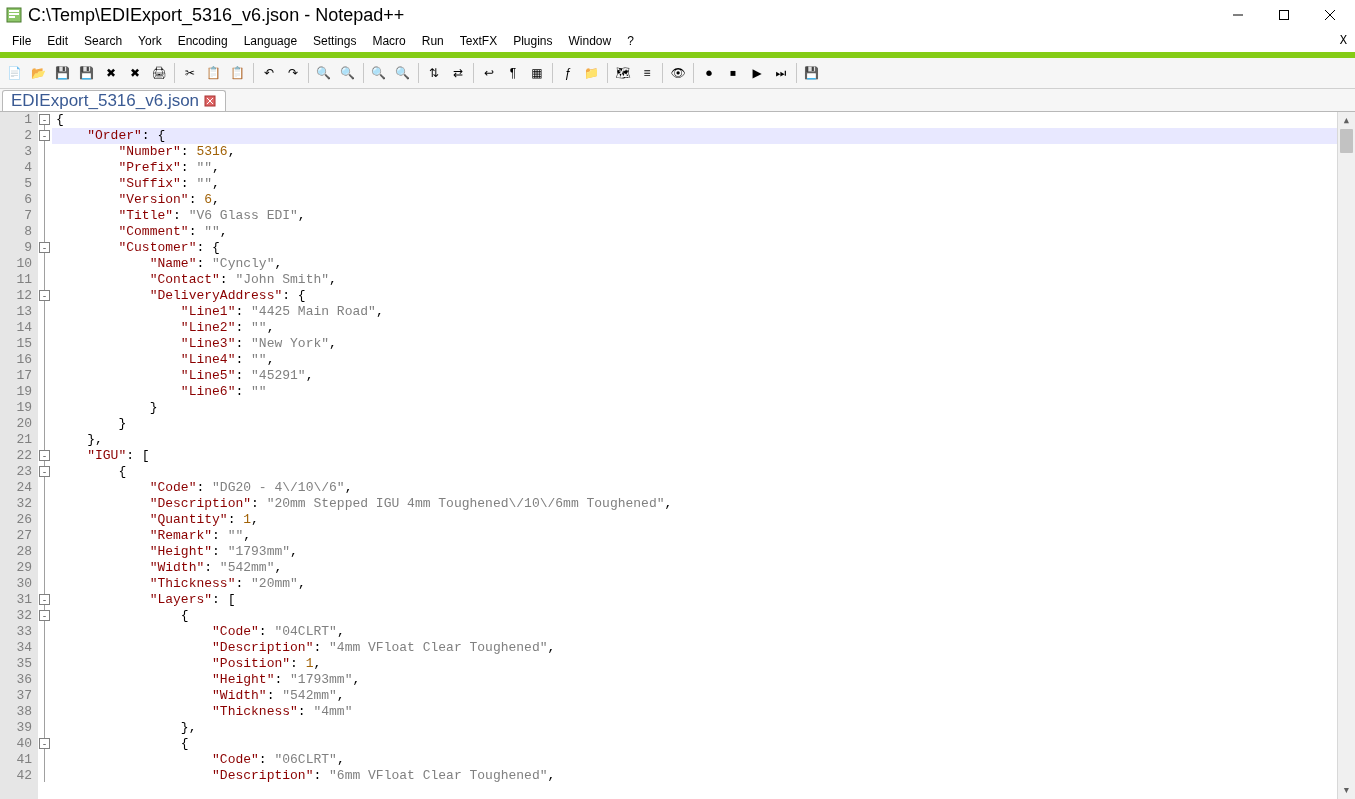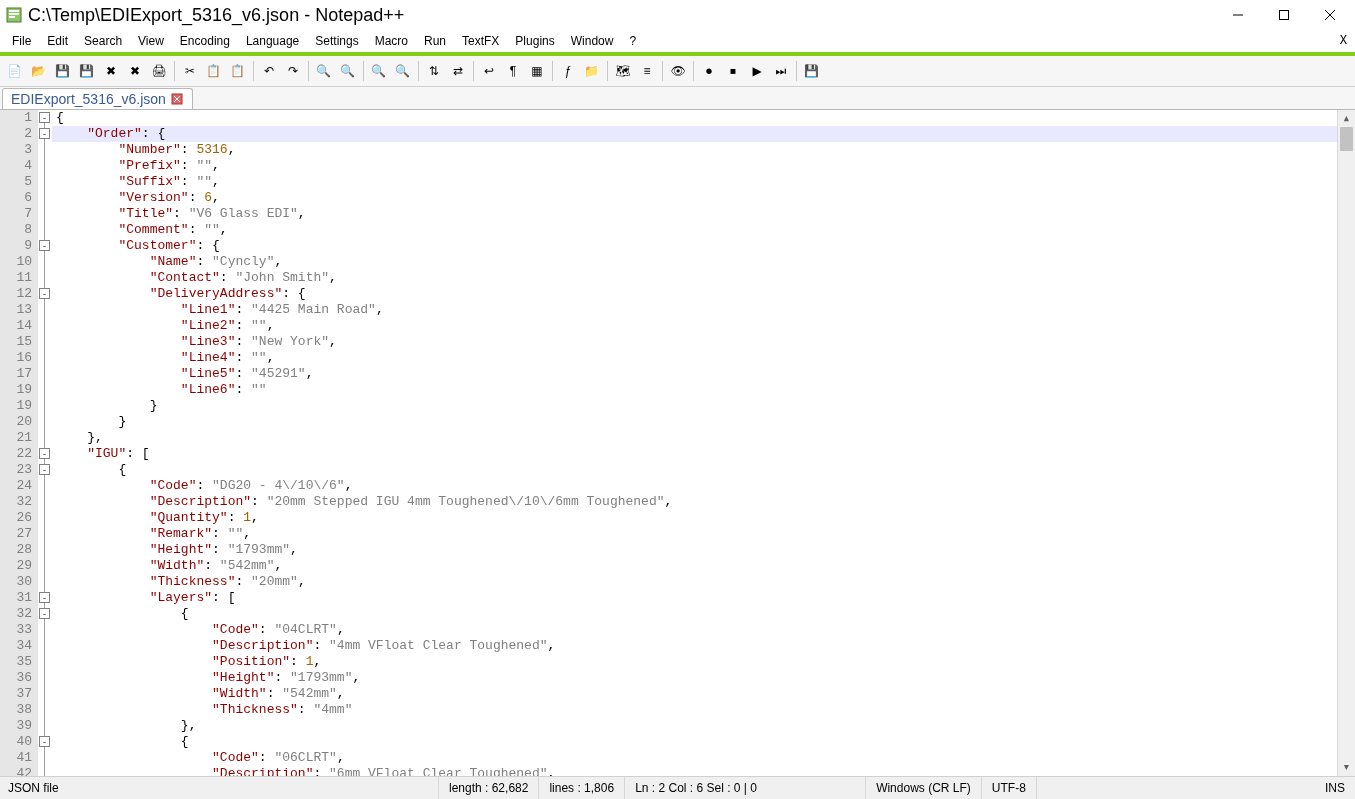--- a/index.html
+++ b/index.html
@@ -4,30 +4,30 @@
 <style>
   html,body{margin:0;padding:0;height:100%;font-family:"Segoe UI",Tahoma,sans-serif;font-size:12px;background:#fff;color:#000;overflow:hidden;}
   .window{display:flex;flex-direction:column;height:100vh;min-height:799px;}
   
   .titlebar{display:flex;align-items:center;height:30px;padding:0 2px 0 6px;background:#fff;}
   .titlebar .app-icon{width:16px;height:16px;margin-right:6px;display:inline-flex;}
   .titlebar .title{flex:0 0 auto;font-size:18px;}
   .titlebar .spacer{flex:1;}
   .winbtn{width:46px;height:30px;display:flex;align-items:center;justify-content:center;}
   
-  .menubar{display:flex;align-items:center;height:22px;padding:0 4px;border-bottom:4px solid #84cc16;position:relative;}
+  .menubar{display:flex;align-items:center;height:22px;padding:0 4px;border-bottom:6px solid #84cc16;position:relative;}
   .menu-item{padding:2px 8px;}
   .menubar .close-x{position:absolute;right:8px;top:3px;font-family:Consolas,monospace;}
   
   .toolbar{display:flex;align-items:center;height:26px;padding:2px 4px;border-bottom:1px solid #d0d0d0;background:#f6f6f6;gap:2px;flex-wrap:nowrap;overflow:hidden;}
   .tbtn{width:20px;height:20px;display:flex;align-items:center;justify-content:center;border:1px solid transparent;border-radius:2px;}
   .tsep{width:1px;height:20px;background:#c8c8c8;margin:0 2px;}
   
   .tabbar{display:flex;align-items:flex-end;height:22px;background:#f6f6f6;border-bottom:1px solid #b8b8b8;padding-left:2px;}
-  .tab{display:flex;align-items:center;gap:4px;height:20px;padding:0 8px;background:#fff;border:1px solid #b8b8b8;border-bottom:none;border-top-left-radius:3px;border-top-right-radius:3px;font-size:14px;color:#3a5a93;position:relative;}
+  .tab{display:flex;align-items:center;gap:4px;height:20px;padding:0 8px;background:#fff;border:1px solid #b8b8b8;border-bottom:none;border-top-left-radius:3px;border-top-right-radius:3px;font-size:17px;color:#3a5a93;position:relative;}
   .tab .dirty{width:14px;height:14px;display:inline-flex;align-items:center;justify-content:center;}
   
   .editor{flex:1;display:flex;font-family:Consolas,"Courier New",monospace;font-size:13px;line-height:16px;overflow:hidden;position:relative;}
   .gutter{background:#e6e6e6;text-align:right;color:#808080;padding:0 6px;user-select:none;width:38px;box-sizing:border-box;}
   .foldcol{width:14px;background:#fff;position:relative;}
   .codecol{flex:1;background:#fff;white-space:pre;overflow:hidden;position:relative;}
   .row{height:16px;}
   .coderow{height:16px;padding-left:4px;}
   .hl{background:#e8e8ff;}
   .fold-box{position:absolute;left:1px;width:11px;height:11px;border:1px solid #808080;box-sizing:border-box;background:#fff;font-size:10px;line-height:9px;text-align:center;color:#606060;font-family:Consolas,monospace;}
@@ -81,21 +81,21 @@
           <line x1="0" y1="0" x2="10" y2="10" stroke="#000"></line>
           <line x1="10" y1="0" x2="0" y2="10" stroke="#000"></line>
         </svg>
       </div>
   </div>
 
   <div class="menubar" id="menubar">
     <span class="menu-item">File</span>
       <span class="menu-item">Edit</span>
       <span class="menu-item">Search</span>
-      <span class="menu-item">View</span>
+      <span class="menu-item">York</span>
       <span class="menu-item">Encoding</span>
       <span class="menu-item">Language</span>
       <span class="menu-item">Settings</span>
       <span class="menu-item">Macro</span>
       <span class="menu-item">Run</span>
       <span class="menu-item">TextFX</span>
       <span class="menu-item">Plugins</span>
       <span class="menu-item">Window</span>
       <span class="menu-item">?</span>
       <span class="close-x">X</span>
@@ -279,24 +279,14 @@
         <div class="fold-box" style="top: 626px;">-</div>
       </div>
     <div class="codecol" id="codecol"><div class="coderow"><span class="b">{</span></div><div class="coderow hl"><span class="p">    </span><span class="k">"Order"</span><span class="p">: </span><span class="b">{</span></div><div class="coderow"><span class="p">        </span><span class="k">"Number"</span><span class="p">: </span><span class="n">5316</span><span class="p">,</span></div><div class="coderow"><span class="p">        </span><span class="k">"Prefix"</span><span class="p">: </span><span class="s">""</span><span class="p">,</span></div><div class="coderow"><span class="p">        </span><span class="k">"Suffix"</span><span class="p">: </span><span class="s">""</span><span class="p">,</span></div><div class="coderow"><span class="p">        </span><span class="k">"Version"</span><span class="p">: </span><span class="n">6</span><span class="p">,</span></div><div class="coderow"><span class="p">        </span><span class="k">"Title"</span><span class="p">: </span><span class="s">"V6 Glass EDI"</span><span class="p">,</span></div><div class="coderow"><span class="p">        </span><span class="k">"Comment"</span><span class="p">: </span><span class="s">""</span><span class="p">,</span></div><div class="coderow"><span class="p">        </span><span class="k">"Customer"</span><span class="p">: </span><span class="b">{</span></div><div class="coderow"><span class="p">            </span><span class="k">"Name"</span><span class="p">: </span><span class="s">"Cyncly"</span><span class="p">,</span></div><div class="coderow"><span class="p">            </span><span class="k">"Contact"</span><span class="p">: </span><span class="s">"John Smith"</span><span class="p">,</span></div><div class="coderow"><span class="p">            </span><span class="k">"DeliveryAddress"</span><span class="p">: </span><span class="b">{</span></div><div class="coderow"><span class="p">                </span><span class="k">"Line1"</span><span class="p">: </span><span class="s">"4425 Main Road"</span><span class="p">,</span></div><div class="coderow"><span class="p">                </span><span class="k">"Line2"</span><span class="p">: </span><span class="s">""</span><span class="p">,</span></div><div class="coderow"><span class="p">                </span><span class="k">"Line3"</span><span class="p">: </span><span class="s">"New York"</span><span class="p">,</span></div><div class="coderow"><span class="p">                </span><span class="k">"Line4"</span><span class="p">: </span><span class="s">""</span><span class="p">,</span></div><div class="coderow"><span class="p">                </span><span class="k">"Line5"</span><span class="p">: </span><span class="s">"45291"</span><span class="p">,</span></div><div class="coderow"><span class="p">                </span><span class="k">"Line6"</span><span class="p">: </span><span class="s">""</span></div><div class="coderow"><span class="p">            </span><span class="b">}</span></div><div class="coderow"><span class="p">        </span><span class="b">}</span></div><div class="coderow"><span class="p">    </span><span class="b">}</span><span class="p">,</span></div><div class="coderow"><span class="p">    </span><span class="k">"IGU"</span><span class="p">: </span><span class="b">[</span></div><div class="coderow"><span class="p">        </span><span class="b">{</span></div><div class="coderow"><span class="p">            </span><span class="k">"Code"</span><span class="p">: </span><span class="s">"DG20 - 4\/10\/6"</span><span class="p">,</span></div><div class="coderow"><span class="p">            </span><span class="k">"Description"</span><span class="p">: </span><span class="s">"20mm Stepped IGU 4mm Toughened\/10\/6mm Toughened"</span><span class="p">,</span></div><div class="coderow"><span class="p">            </span><span class="k">"Quantity"</span><span class="p">: </span><span class="n">1</span><span class="p">,</span></div><div class="coderow"><span class="p">            </span><span class="k">"Remark"</span><span class="p">: </span><span class="s">""</span><span class="p">,</span></div><div class="coderow"><span class="p">            </span><span class="k">"Height"</span><span class="p">: </span><span class="s">"1793mm"</span><span class="p">,</span></div><div class="coderow"><span class="p">            </span><span class="k">"Width"</span><span class="p">: </span><span class="s">"542mm"</span><span class="p">,</span></div><div class="coderow"><span class="p">            </span><span class="k">"Thickness"</span><span class="p">: </span><span class="s">"20mm"</span><span class="p">,</span></div><div class="coderow"><span class="p">            </span><span class="k">"Layers"</span><span class="p">: </span><span class="b">[</span></div><div class="coderow"><span class="p">                </span><span class="b">{</span></div><div class="coderow"><span class="p">                    </span><span class="k">"Code"</span><span class="p">: </span><span class="s">"04CLRT"</span><span class="p">,</span></div><div class="coderow"><span class="p">                    </span><span class="k">"Description"</span><span class="p">: </span><span class="s">"4mm VFloat Clear Toughened"</span><span class="p">,</span></div><div class="coderow"><span class="p">                    </span><span class="k">"Position"</span><span class="p">: </span><span class="n">1</span><span class="p">,</span></div><div class="coderow"><span class="p">                    </span><span class="k">"Height"</span><span class="p">: </span><span class="s">"1793mm"</span><span class="p">,</span></div><div class="coderow"><span class="p">                    </span><span class="k">"Width"</span><span class="p">: </span><span class="s">"542mm"</span><span class="p">,</span></div><div class="coderow"><span class="p">                    </span><span class="k">"Thickness"</span><span class="p">: </span><span class="s">"4mm"</span></div><div class="coderow"><span class="p">                </span><span class="b">}</span><span class="p">,</span></div><div class="coderow"><span class="p">                </span><span class="b">{</span></div><div class="coderow"><span class="p">                    </span><span class="k">"Code"</span><span class="p">: </span><span class="s">"06CLRT"</span><span class="p">,</span></div><div class="coderow"><span class="p">                    </span><span class="k">"Description"</span><span class="p">: </span><span class="s">"6mm VFloat Clear Toughened"</span><span class="p">,</span></div></div>
     <div class="vscroll">
       <div class="arrow up">▴</div>
       <div class="thumb"></div>
       <div class="arrow down">▾</div>
     </div>
   </div>
 
-  <div class="statusbar">
-    <div class="status-cell first" style="width:420px">JSON file</div>
-    <div class="status-cell">length : 62,682</div>
-    <div class="status-cell">lines : 1,806</div>
-    <div class="status-cell" style="width:220px">Ln : 2    Col : 6    Sel : 0 | 0</div>
-    <div class="status-cell">Windows (CR LF)</div>
-    <div class="status-cell">UTF-8</div>
-    <div class="status-spacer"></div>
-    <div class="status-cell noborder">INS</div>
-  </div>
 
 </div>
 
 </body></html>

